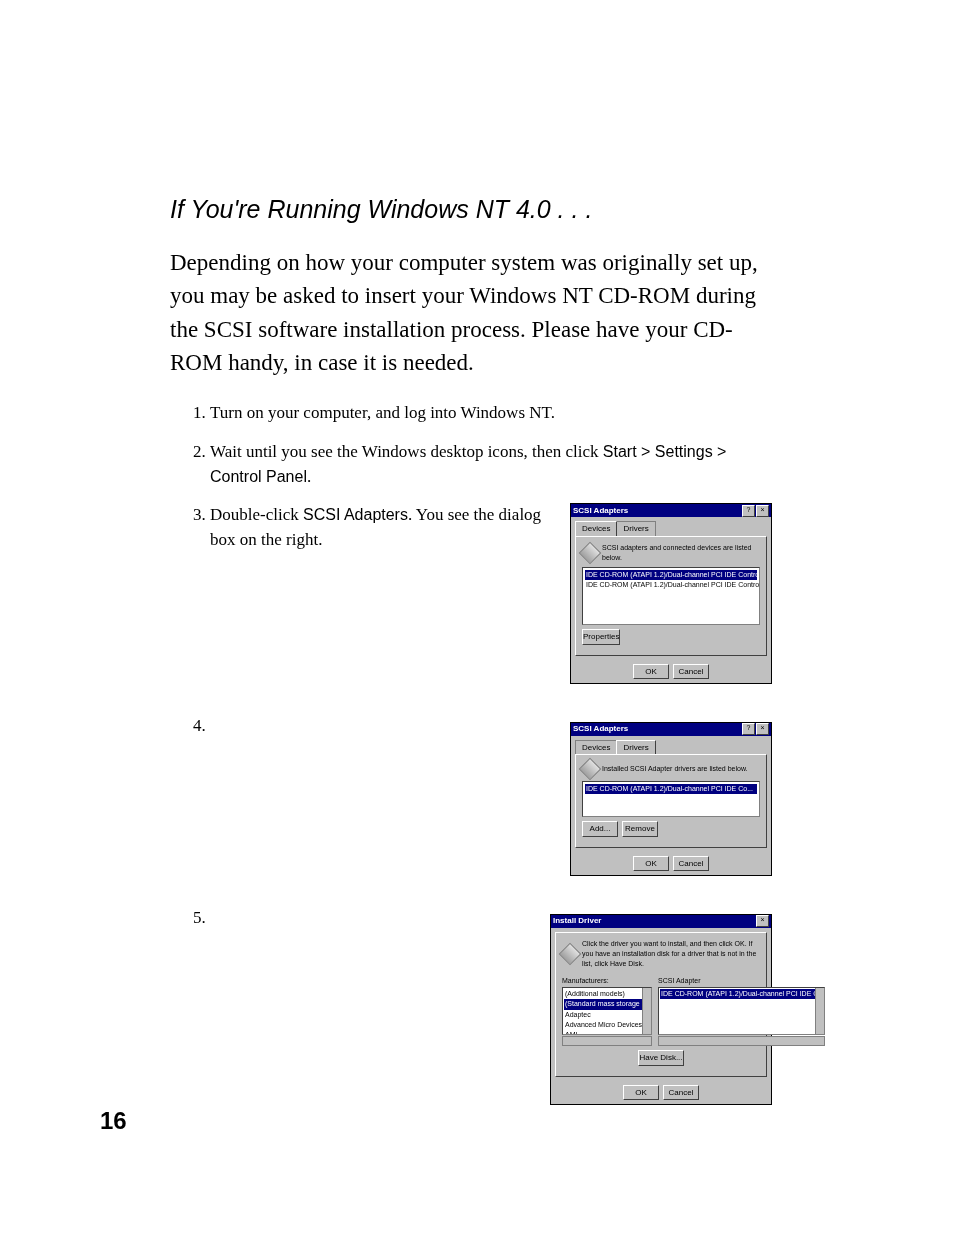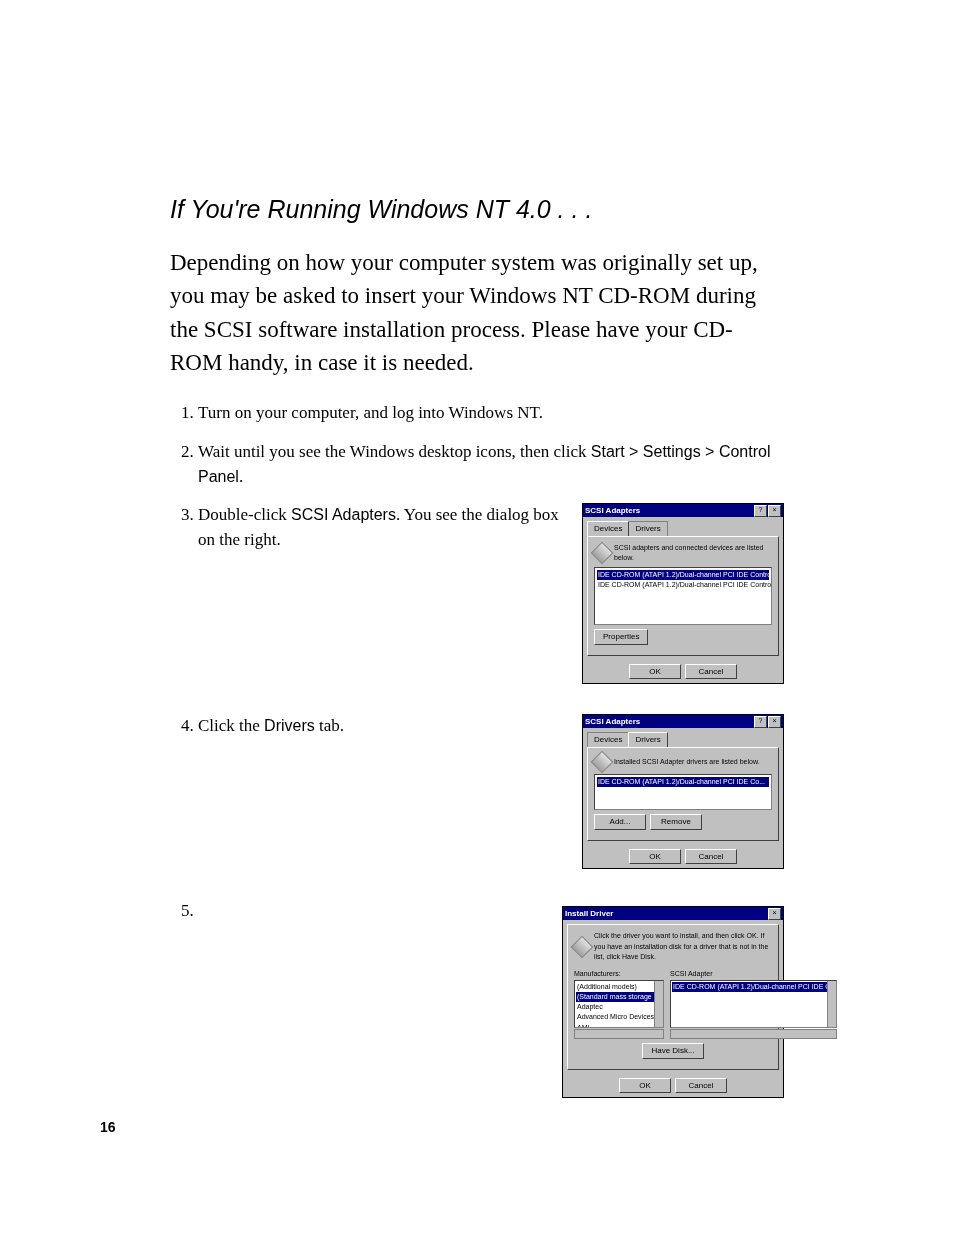--- a/index.html
+++ b/index.html
@@ -1,20 +1,20 @@
 <!DOCTYPE html>
 <html><head>
 <meta charset="utf-8">
 <style>
   html,body{margin:0;padding:0;background:#fff;color:#000;font-family:Georgia,'Times New Roman',serif}
   body{width:954px;height:1235px;position:relative}
   .page{padding:195px 170px 0 170px}
   h2{font-family:Arial,Helvetica,sans-serif;font-weight:normal;font-style:italic;font-size:25px;margin:0 0 22px 0}
   .intro{font-size:23px;line-height:1.45;margin:0 0 22px 0}
-  ol{margin:0;padding-left:28px;font-size:17px;line-height:1.45}
+  ol{margin:12px;padding-left:28px;font-size:17px;line-height:1.45}
   ol>li{margin-bottom:14px}
   .ui{font-family:Arial,Helvetica,sans-serif;font-size:16px}
   .row{display:flex;align-items:flex-start;gap:14px}
   .row .txt{flex:1}
 
   .dlg{width:200px;background:#c0c0c0;border:1px solid #000;font-family:'MS Sans Serif',Arial,sans-serif;font-size:8px;margin-left:auto;margin-bottom:16px}
   .dlg.wide{width:220px}
   .titlebar{background:#000080;color:#fff;display:flex;align-items:center;height:13px;padding:0 2px}
   .titlebar .t{flex:1;font-weight:bold;font-size:8px}
   .titlebar .wbtn{width:11px;height:10px;background:#c0c0c0;border:1px solid #fff;border-right-color:#404040;border-bottom-color:#404040;margin-left:1px;font-size:7px;line-height:8px;text-align:center;color:#000}
@@ -25,30 +25,30 @@
   .panel{margin:0 4px 4px 4px;border:1px solid #fff;border-right-color:#404040;border-bottom-color:#404040;padding:6px;background:#c0c0c0}
   .desc{display:flex;align-items:center;gap:4px;font-size:7px;margin-bottom:4px}
   .diamond{width:14px;height:14px;flex-shrink:0;border:1px solid #808080;transform:rotate(45deg);background:linear-gradient(#e0e0e0,#a0a0a0)}
   .list{background:#fff;border:1px solid #808080;border-top-color:#404040;border-left-color:#404040;height:52px;padding:2px;font-size:7px;overflow:hidden}
   .list.short{height:30px}
   .item{white-space:nowrap;padding:0 1px}
   .sel{background:#000080;color:#fff}
   .status{float:right}
   .btnrow{display:flex;justify-content:center;gap:4px;padding:4px}
   .btnrow.left{justify-content:flex-start;padding:4px 0}
-  .btn{background:#c0c0c0;border:1px solid #fff;border-right-color:#404040;border-bottom-color:#404040;padding:1px 8px;font-size:8px;min-width:34px;text-align:center}
+  .btn{background:#c0c0c0;border:1px solid #fff;border-right-color:#404040;border-bottom-color:#404040;padding:1px 0;font-size:8px;min-width:34px;text-align:center}
 
   .cols{display:flex;gap:6px}
   .col{flex:1}
   .lbl{font-size:7px;margin:3px 0 1px}
   .mlist{background:#fff;border:1px solid #808080;border-top-color:#404040;border-left-color:#404040;height:44px;font-size:7px;overflow:hidden;position:relative;padding:1px}
   .sbar{position:absolute;right:0;top:0;bottom:0;width:8px;background:#c0c0c0;border-left:1px solid #808080}
   .hbar{height:8px;background:#c0c0c0;border:1px solid #808080;margin-top:1px}
 
-  .pagenum{position:absolute;left:100px;bottom:100px;font-family:Arial,Helvetica,sans-serif;font-weight:900;font-size:14px}
+  .pagenum{position:absolute;left:100px;bottom:100px;font-family:Arial,Helvetica,sans-serif;font-weight:900;font-size:24px}
 </style>
 </head>
 <body>
 
 <div class="page">
   <h2>If You're Running Windows NT 4.0 . . .</h2>
   <p class="intro">Depending on how your computer system was originally set up, you may be asked to insert your Windows NT CD-ROM during the SCSI software installation process. Please have your CD-ROM handy, in case it is needed.</p>
 
   <ol>
     <li>Turn on your computer, and log into Windows NT.</li>
@@ -88,23 +88,20 @@
           <div class="btnrow">
             <div class="btn">OK</div>
             <div class="btn">Cancel</div>
           </div>
         </div>
       </div>
     </li>
 
     <li>
       <div class="row">
-        <div class="txt">
-          <span>Click the </span><span class="ui">Drivers</span><span> tab.</span>
-        </div>
         <div class="dlg">
           <div class="titlebar">
             <span class="t">SCSI Adapters</span>
             <span class="wbtn">?</span>
             <span class="wbtn">×</span>
           </div>
           <div class="tabs">
             <div class="tab">Devices</div>
             <div class="tab active">Drivers</div>
           </div>

